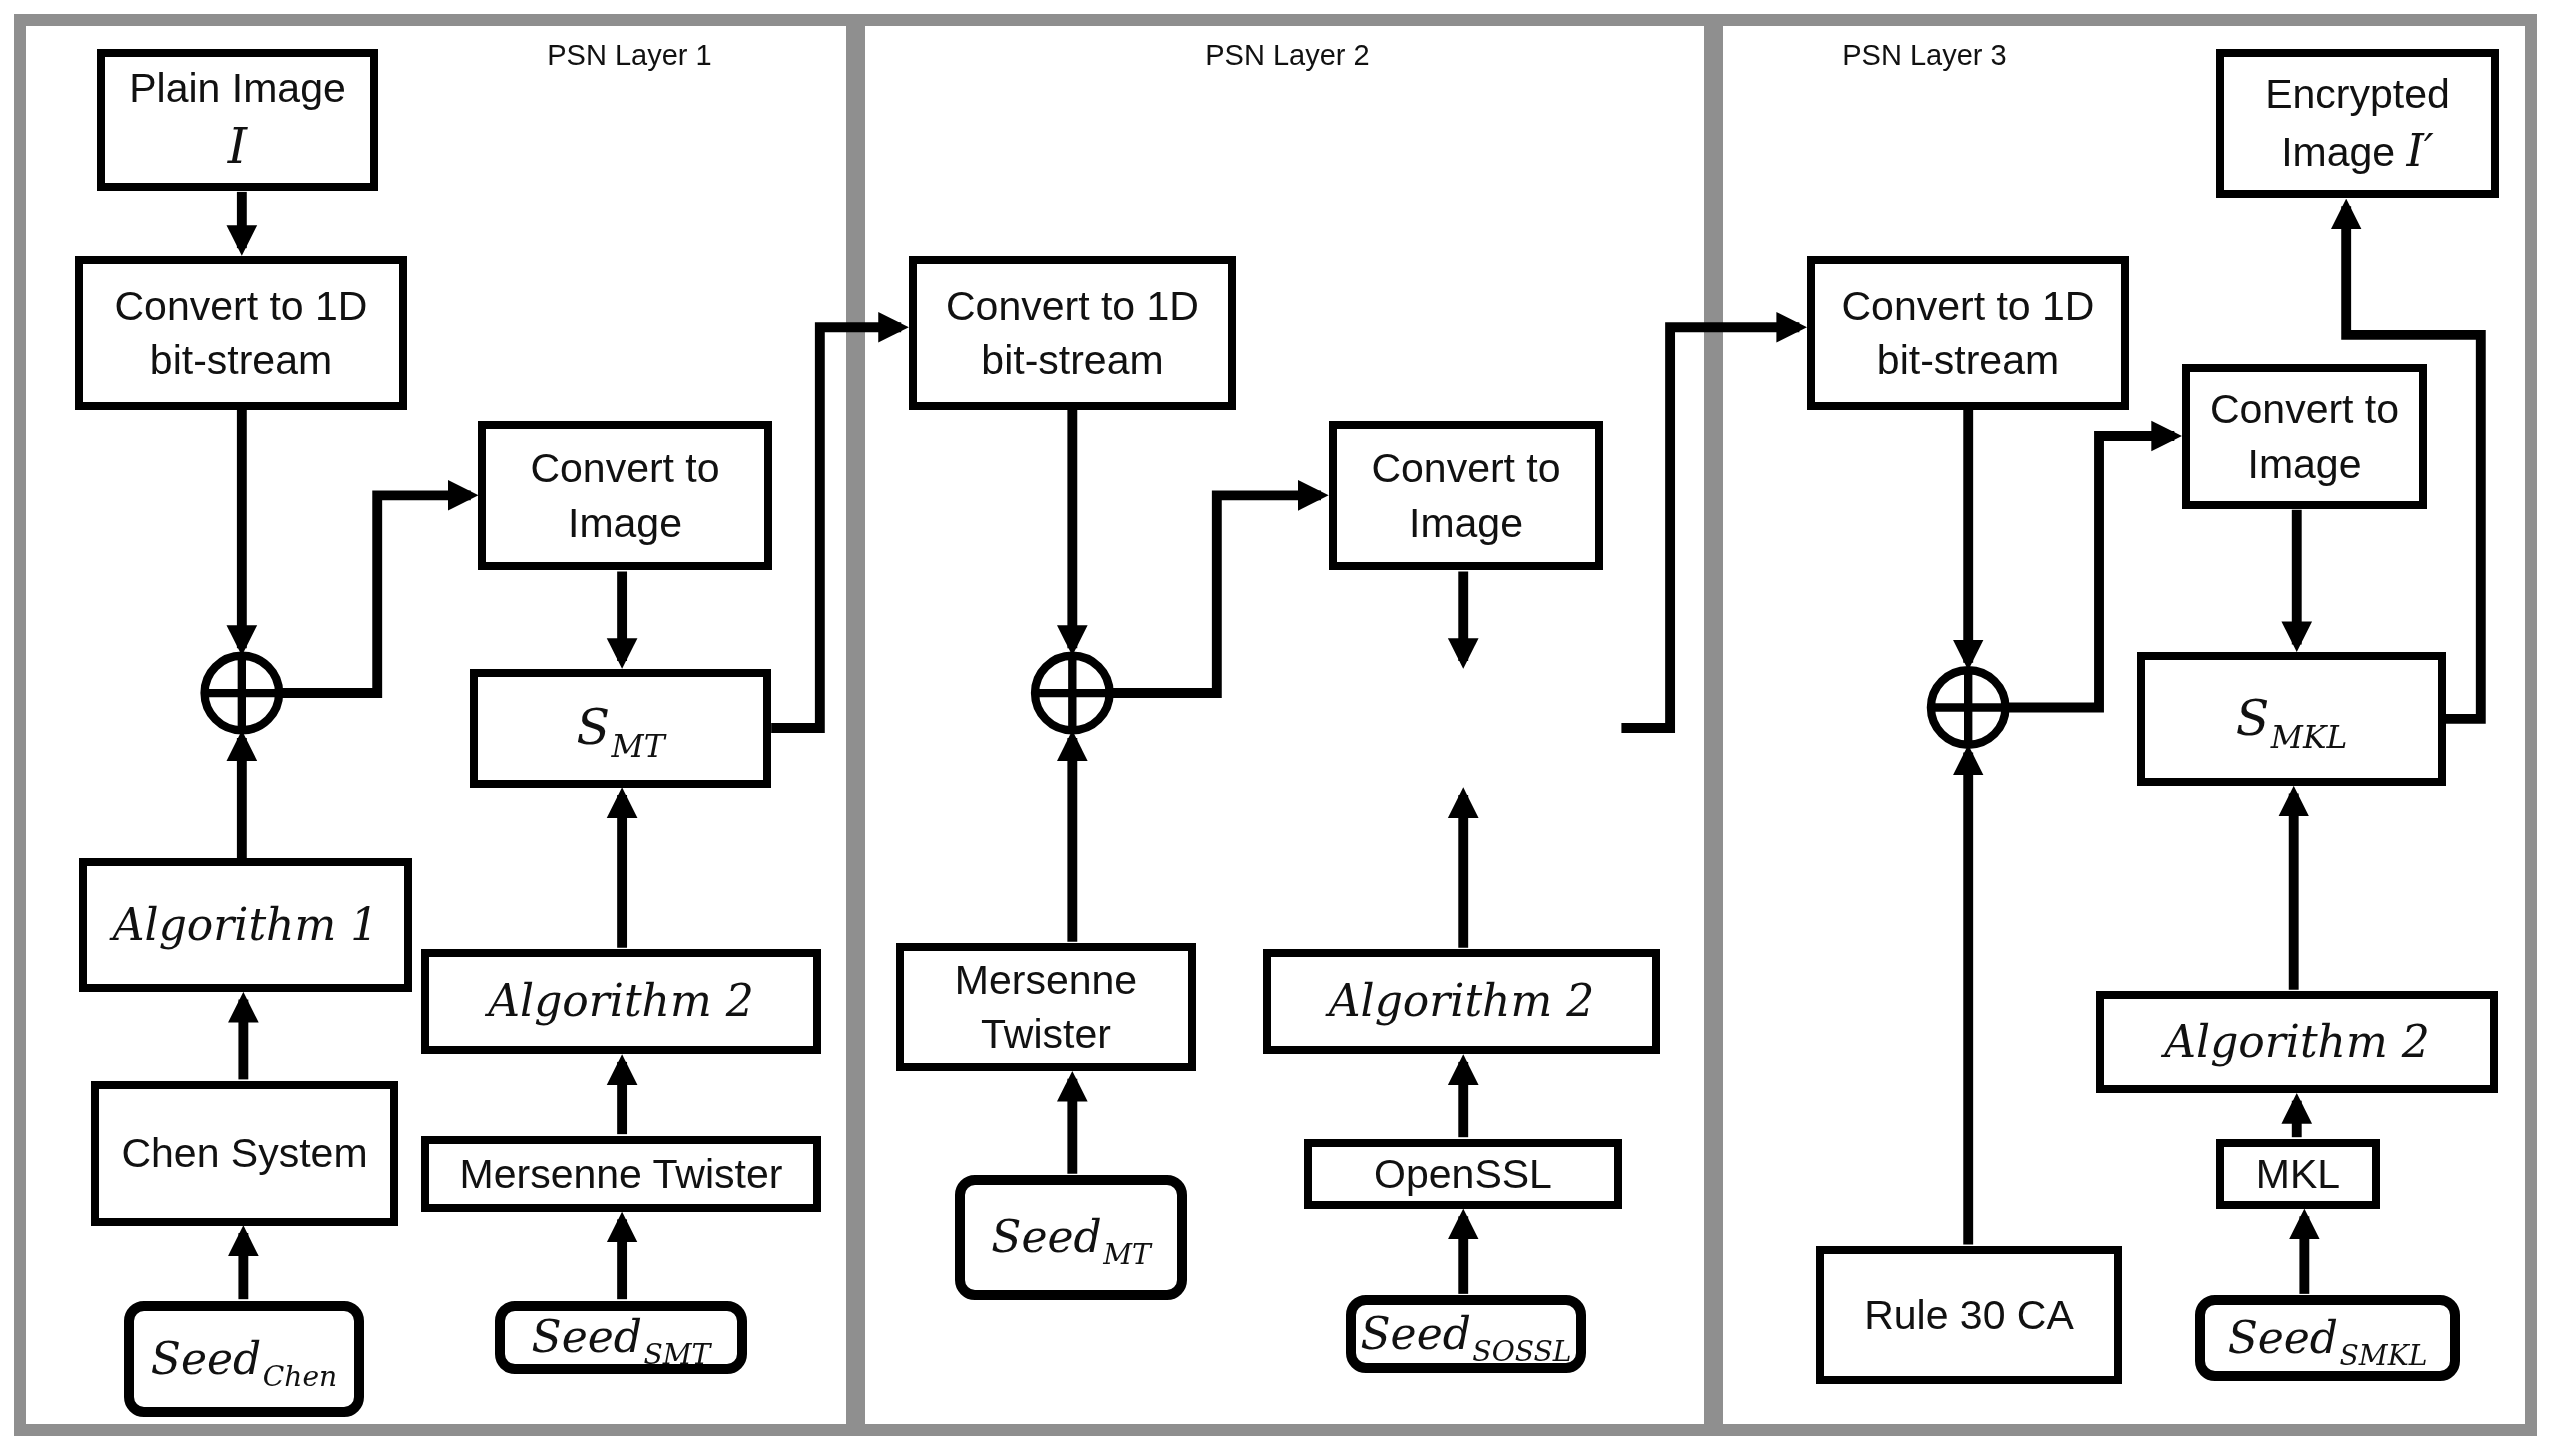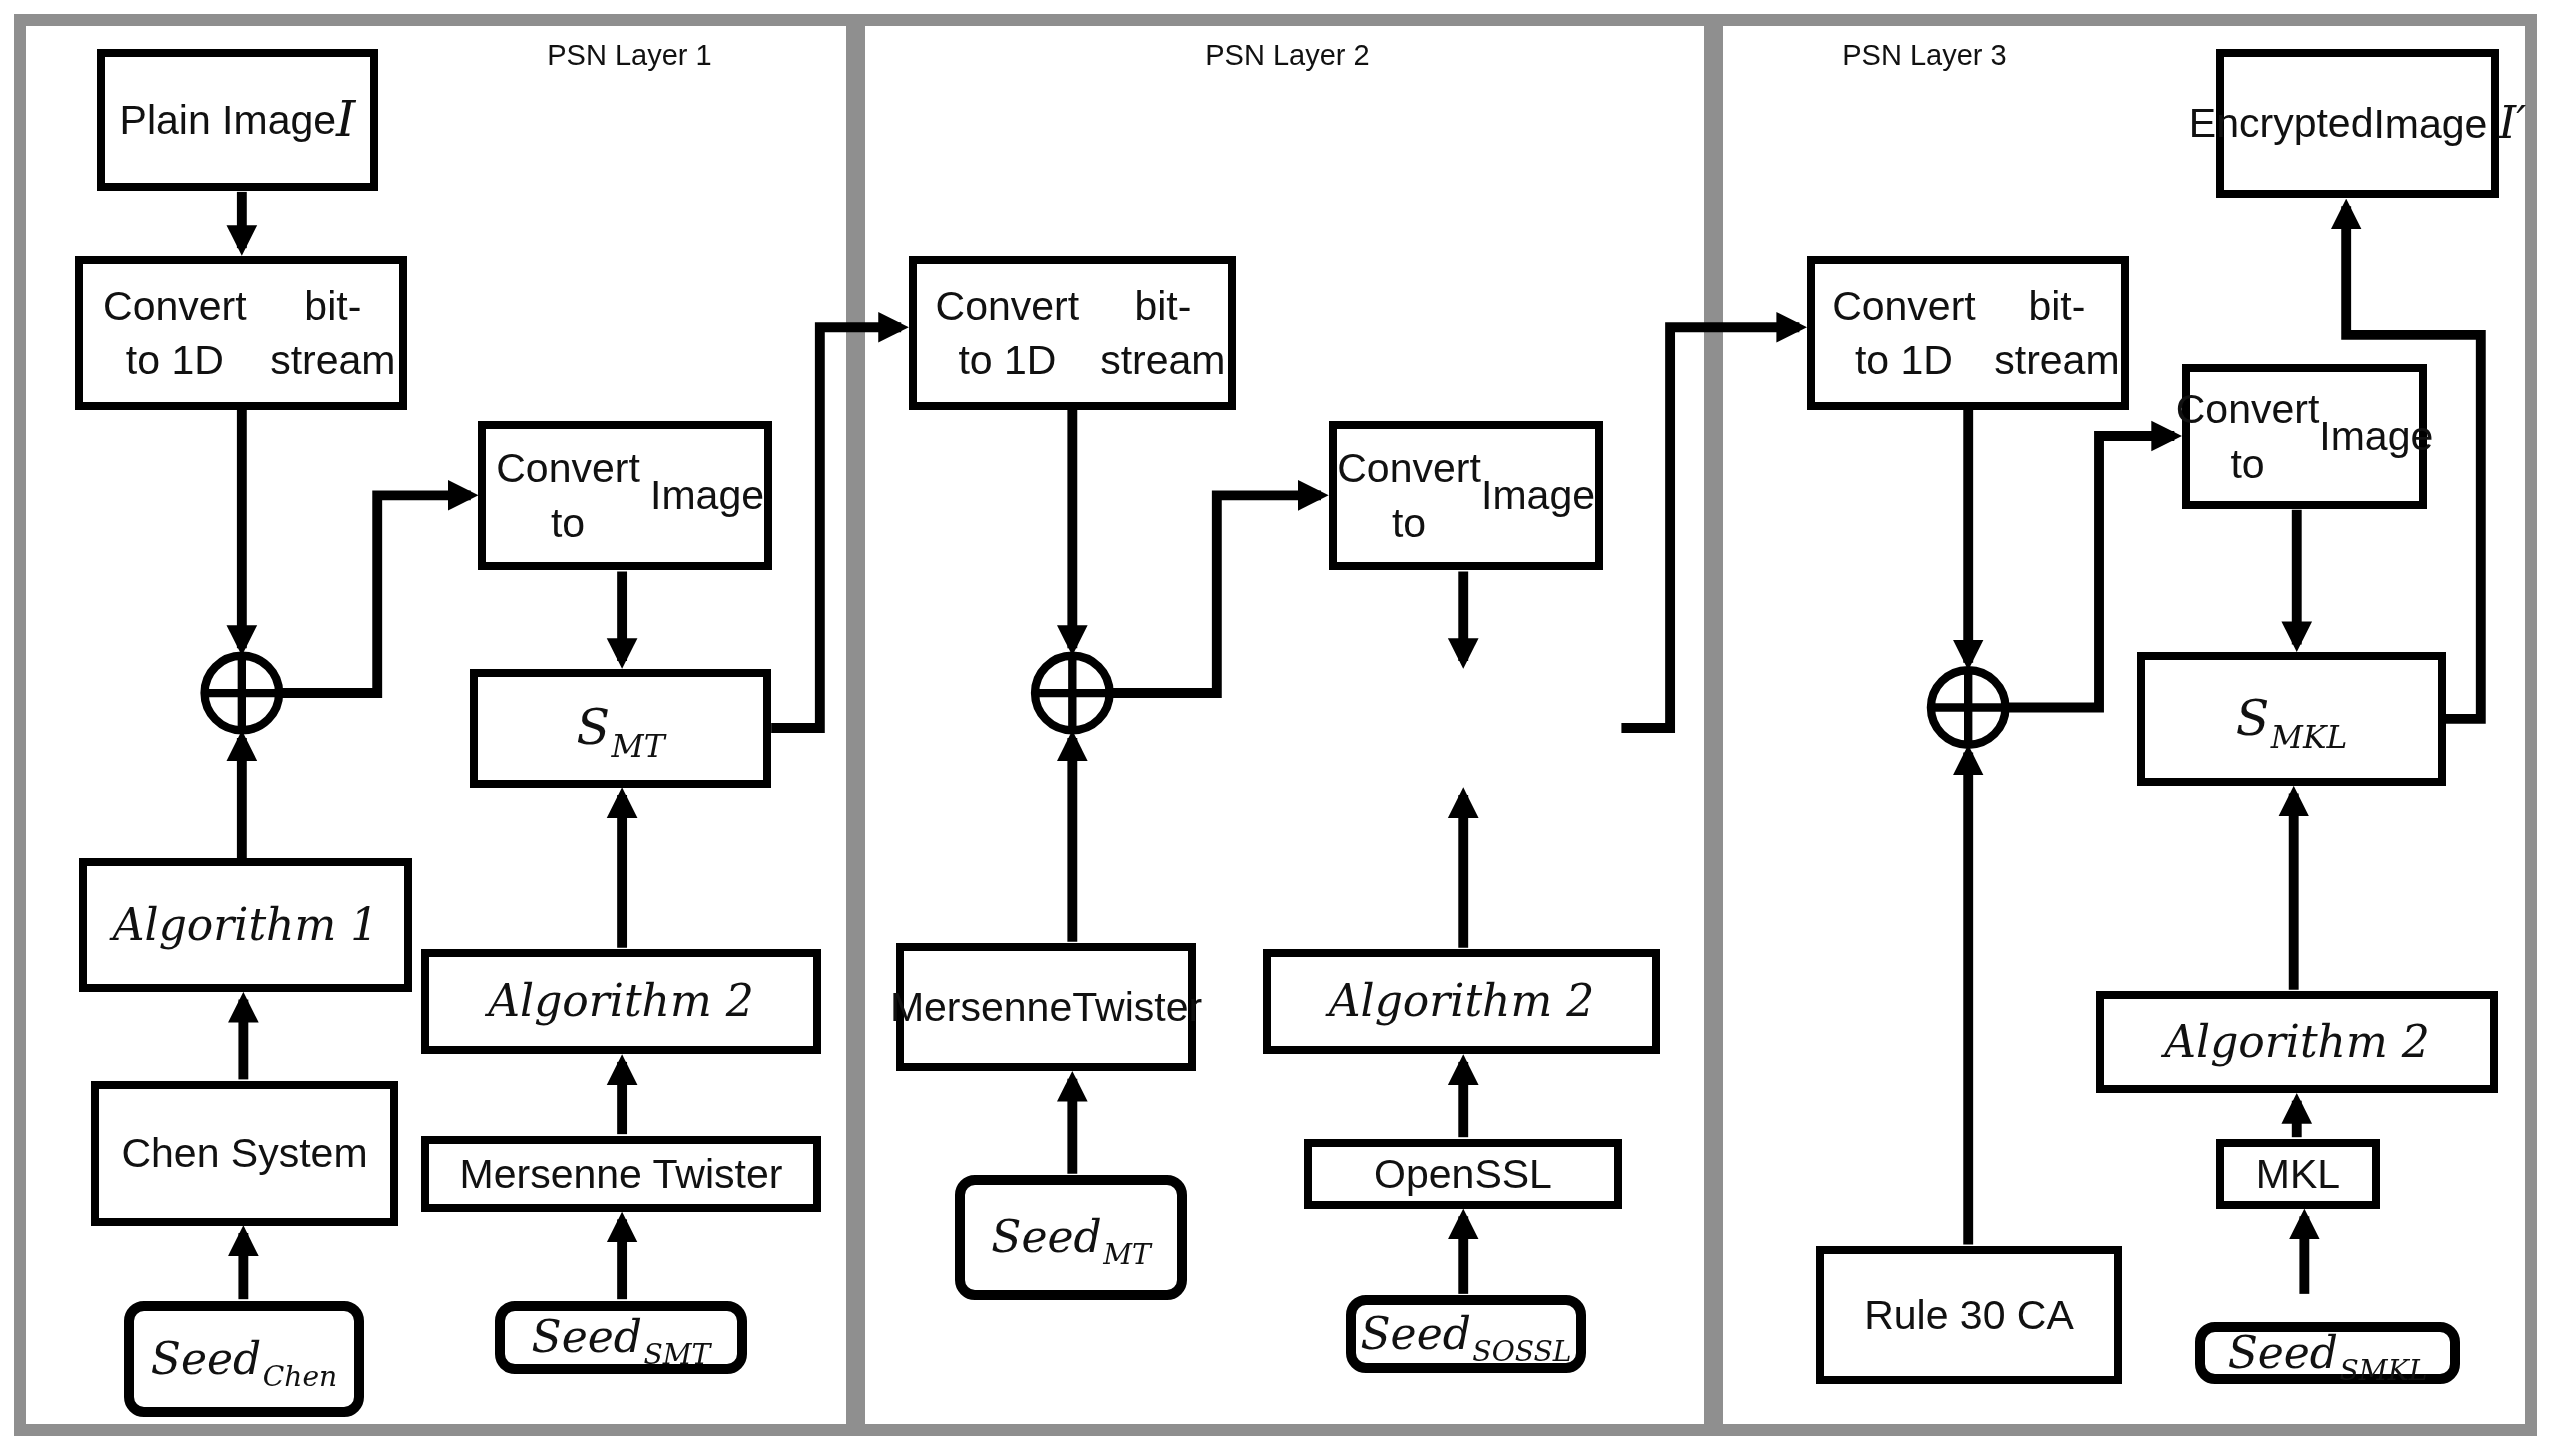--- a/index.html
+++ b/index.html
@@ -43,21 +43,21 @@
     position: absolute;
     left: 0; top: 0;
     width: 2550px; height: 1450px;
   }
   .box {
     position: absolute;
     box-sizing: border-box;
     border: 8.4px solid #000000;
     background: #ffffff;
     display: flex;
-    flex-direction: row;
+    flex-direction: column;
     align-items: center;
     justify-content: center;
     text-align: center;
     font-size: 41px;
     line-height: 1.32;
     color: #111111;
   }
   .box.seed {
     border-radius: 20px;
     border-width: 10px;
@@ -247,18 +247,18 @@
   </div>
 
   <div class="box" style="left:2216px;top:1139px;width:164px;height:70px">
     <div>MKL</div>
   </div>
 
   <div class="box" style="left:1816px;top:1246px;width:306px;height:138px">
     <div>Rule 30 CA</div>
   </div>
 
-  <div class="box seed" style="left:2195px;top:1322px;width:265px;height:62px">
+  <div class="box seed" style="left:2195px;top:1295px;width:265px;height:86px">
     <div class="math"><span>Seed</span><sub class="math-sub">SMKL</sub></div>
   </div>
 
 </div>
 
 
 </body></html>

